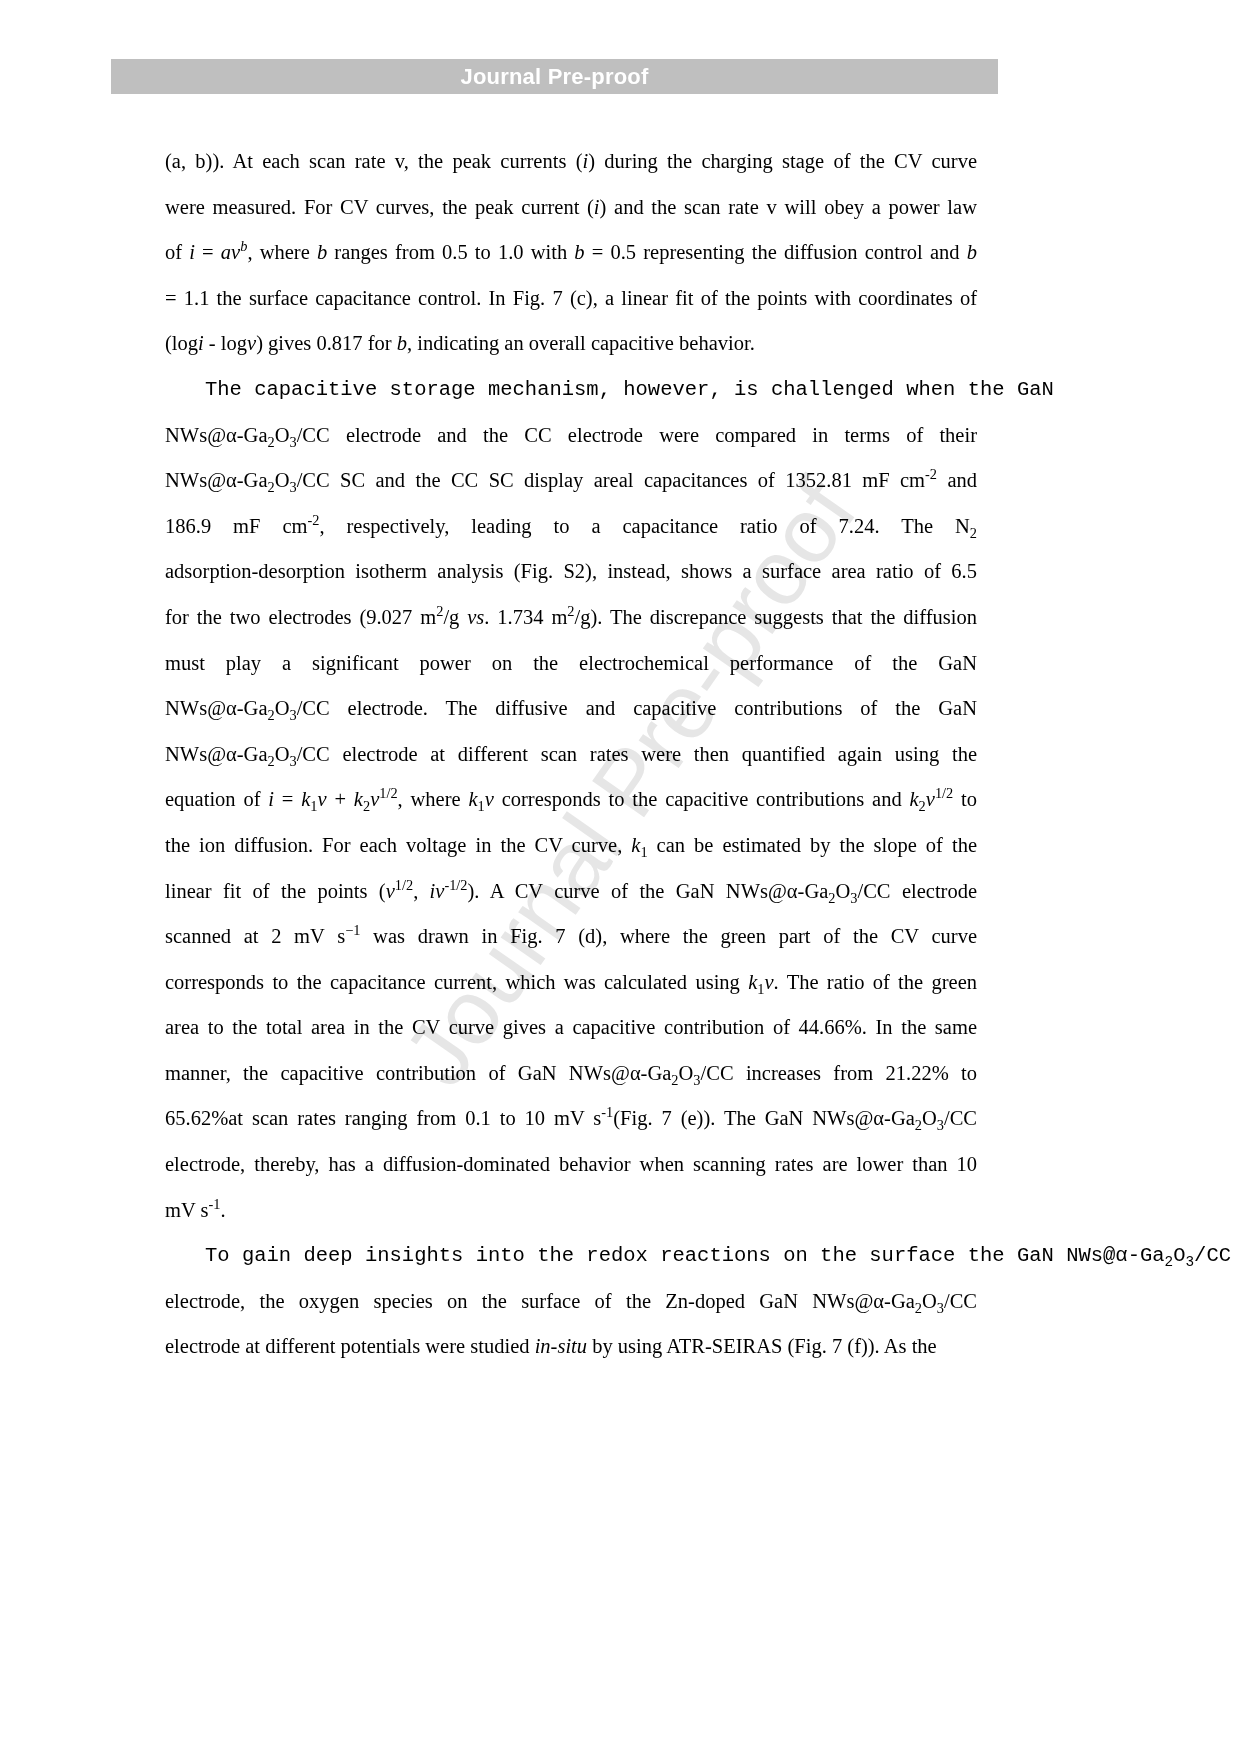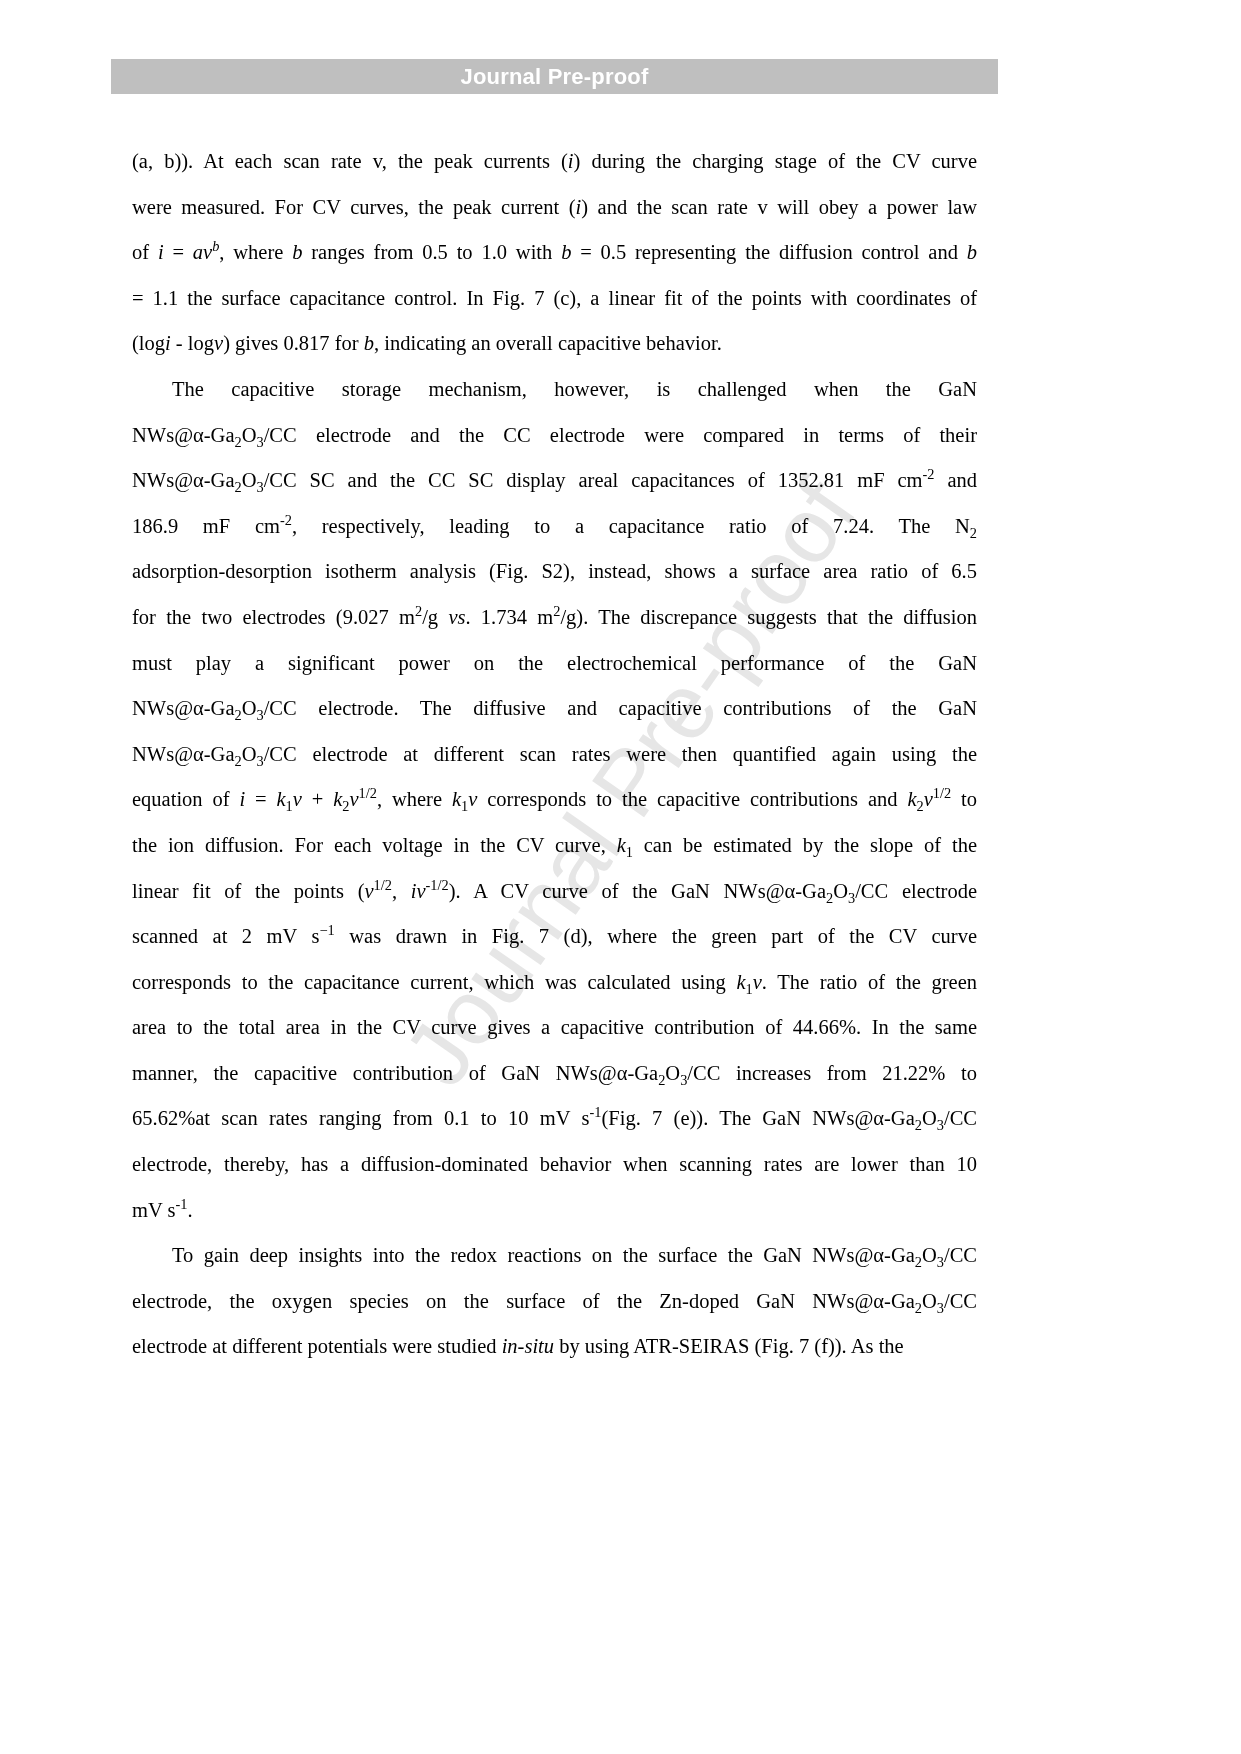--- a/index.html
+++ b/index.html
@@ -24,24 +24,24 @@
       font-size: 92px; color: #e6e6e6;
       transform: rotate(-55deg); transform-origin: center;
       white-space: nowrap; pointer-events: none; z-index: 0;
     }
     .body-text {
       position: absolute; left: 132px; top: 139px; width: 845px;
       font-size: 20.5px; line-height: 45.6px; z-index: 1;
     }
     .line {
       display: block; height: 45.6px; white-space: nowrap;
-      text-align: justify; text-align-last: justify;
+      text-align: justify; text-align-last: justify; margin-left: 33px;
     }
     .line.last { text-align-last: left; }
-    .line.indent { padding-left: 40px; }
+    .line.indent { padding-left: 40px; font-family: Liberation Mono, monospace; }
     sub, sup { font-size: 0.7em; line-height: 0; }
     i { font-style: italic; }
   </style>
 </head>
 <body>
 
 <div class="banner">
   <span>Journal Pre-proof</span>
 </div>
 

